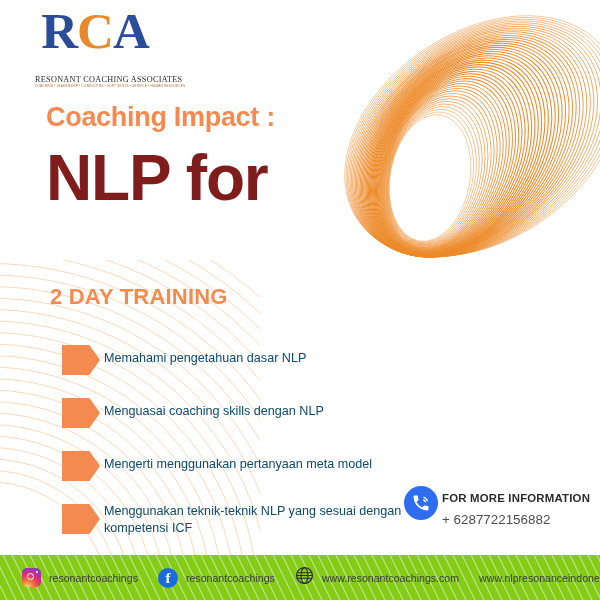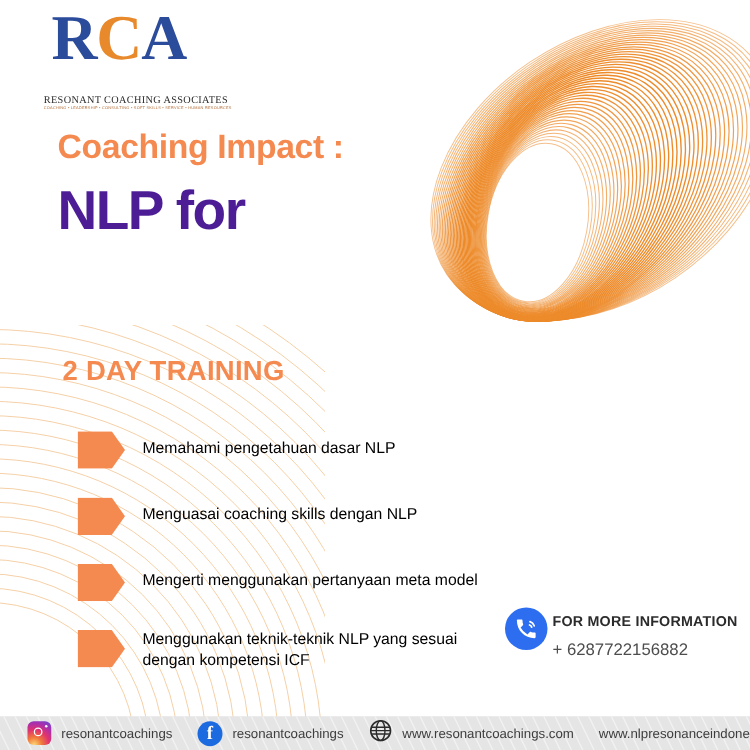--- a/index.html
+++ b/index.html
@@ -79,23 +79,23 @@
     top: 102px;
     font-size: 27px;
     font-weight: bold;
     color: #f58a50;
     letter-spacing: -0.3px;
   }
   .title {
     position: absolute;
     left: 46px;
     top: 147px;
-    font-size: 44px;
-    font-weight: bold;
-    color: #4c1d95;
+    font-size: 64px;
+    font-weight: bold;
+    color: #7f1d1d;
     line-height: 0.99;
     letter-spacing: -1.2px;
   }
   .subtitle {
     position: absolute;
     left: 50px;
     top: 284px;
     font-size: 22px;
     font-weight: bold;
     color: #f58a50;
@@ -116,23 +116,23 @@
   }
   .bullet-marker {
     flex: 0 0 auto;
     width: 38px;
     height: 30px;
     background: #f58a50;
     clip-path: polygon(0 0, 72% 0, 100% 50%, 72% 100%, 0 100%);
     margin-top: 1px;
   }
   .bullet-text {
-    margin-left: 14px;
+    margin-left: 4px;
     font-size: 12.6px;
-    color: #000000;
+    color: #0c4a6e;
     line-height: 1.35;
     padding-top: 6px;
   }
   .bullet-row.two-line .bullet-text { padding-top: 0px; }
 
   
   .contact {
     position: absolute;
     left: 404px;
     top: 486px;
@@ -163,22 +163,22 @@
     margin-top: 6px;
     white-space: nowrap;
   }
 
   
   .footer {
     position: absolute;
     left: 0;
     bottom: 0;
     width: 600px;
-    height: 27px;
-    background: #e5e5e5;
+    height: 45px;
+    background: #84cc16;
     overflow: hidden;
   }
   .footer-stripes {
     position: absolute;
     inset: 0;
     pointer-events: none;
   }
   .footer-inner {
     position: relative;
     height: 100%;

